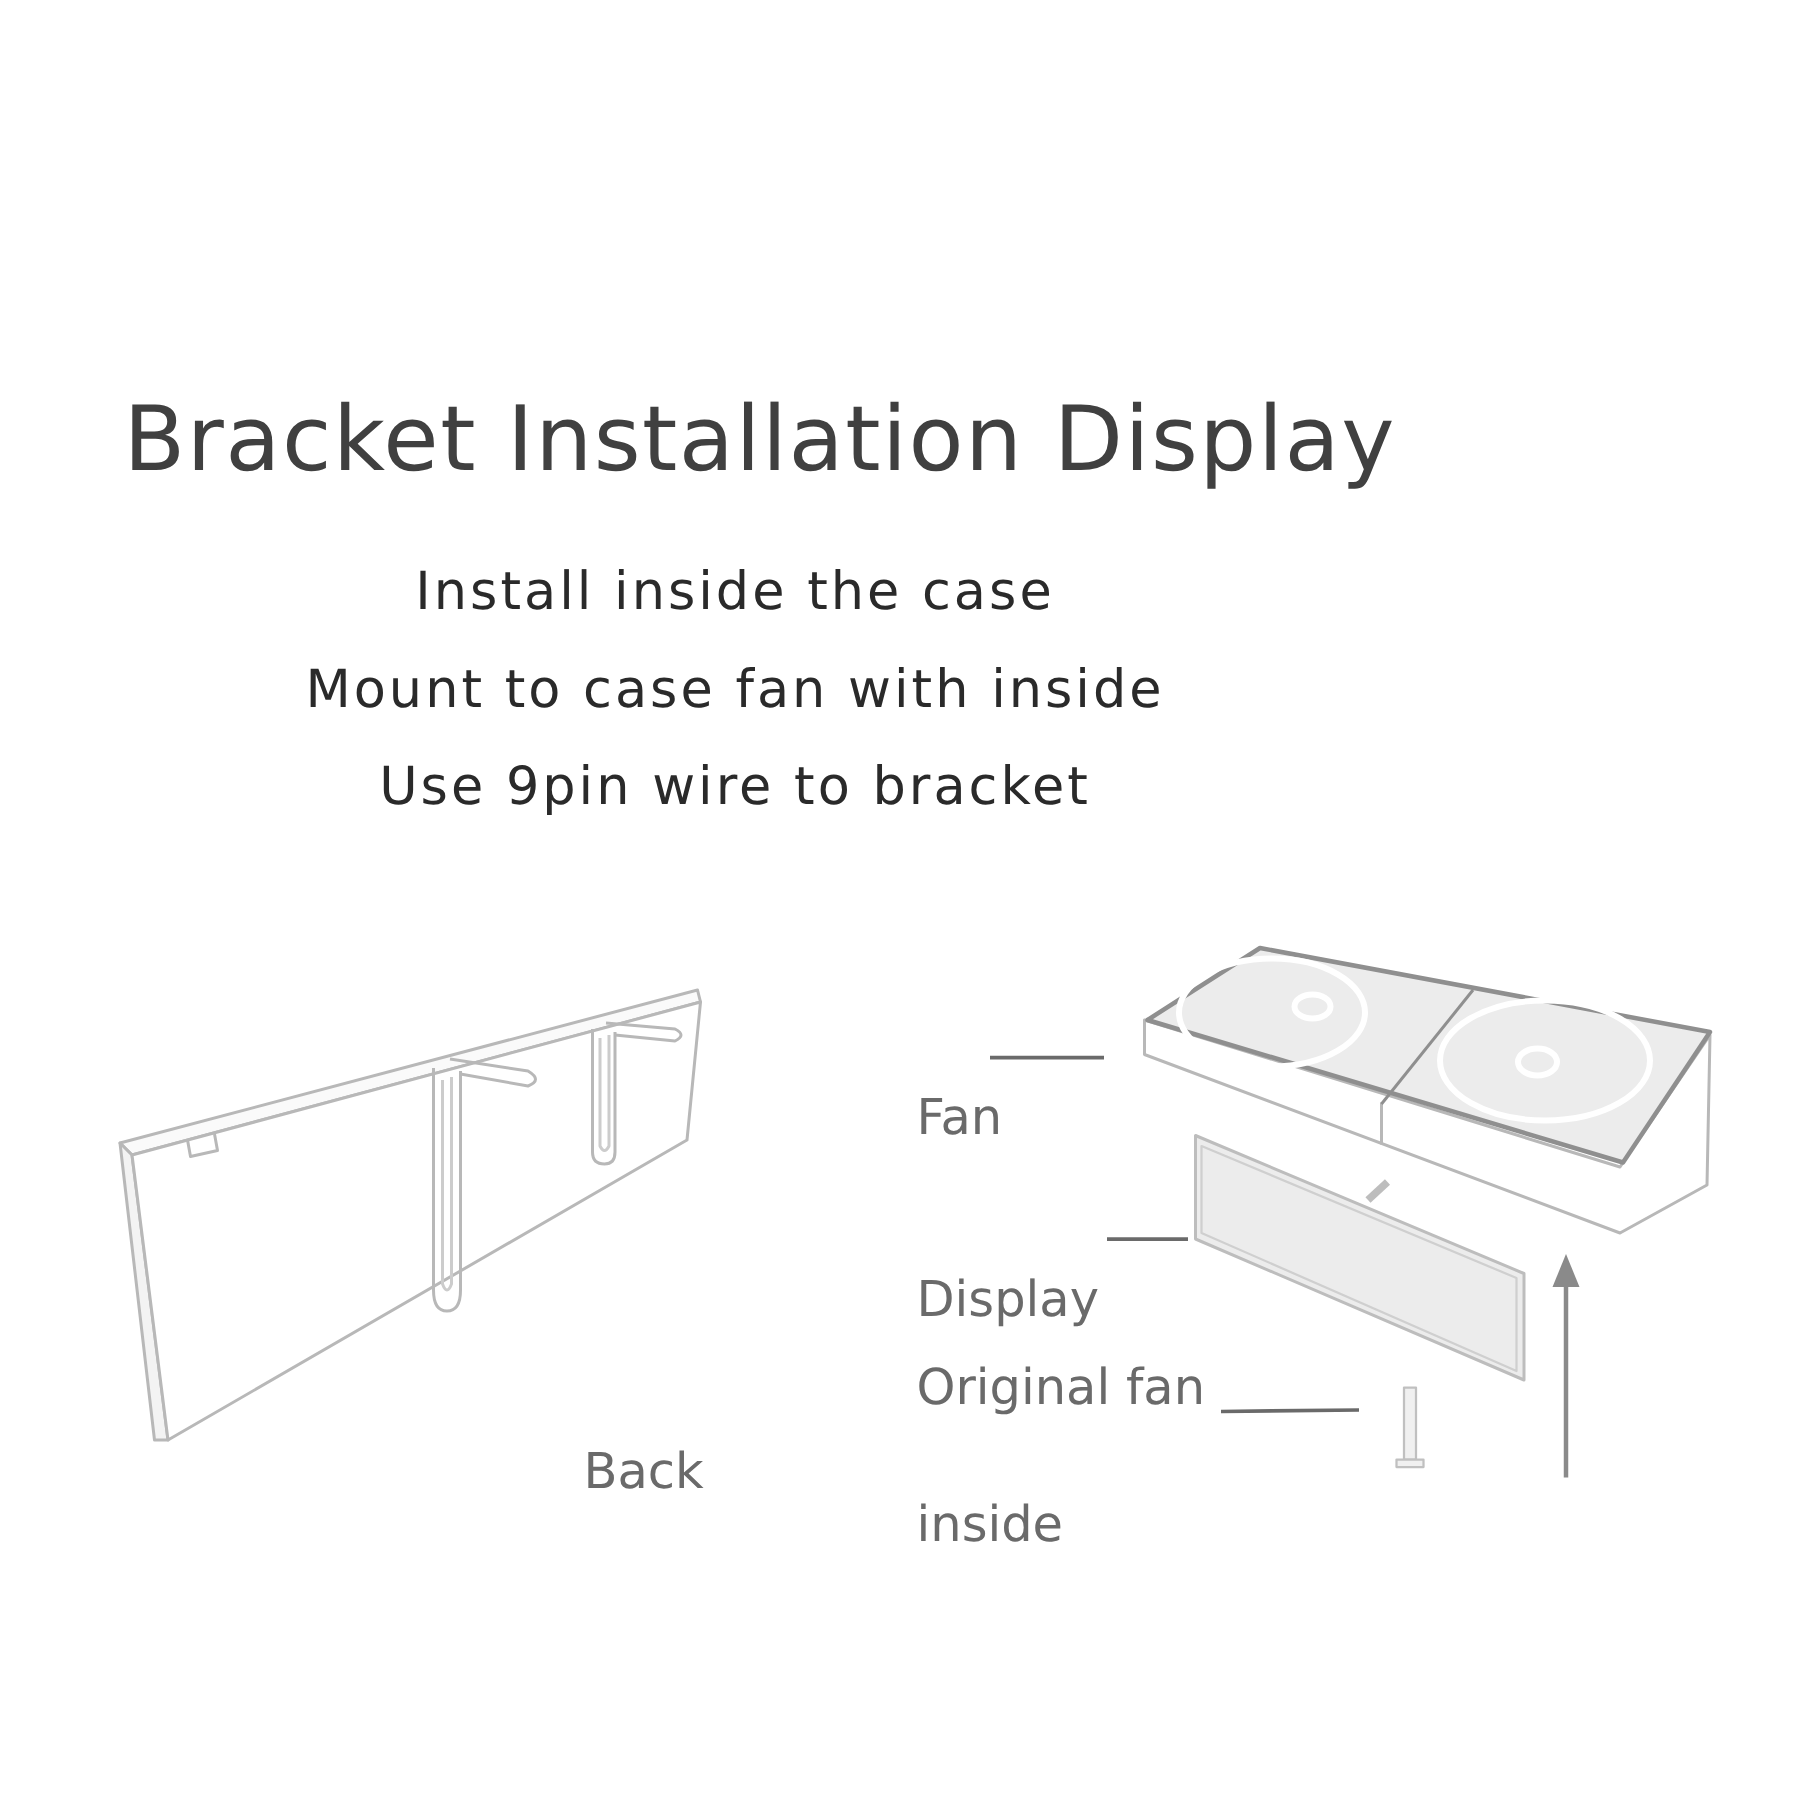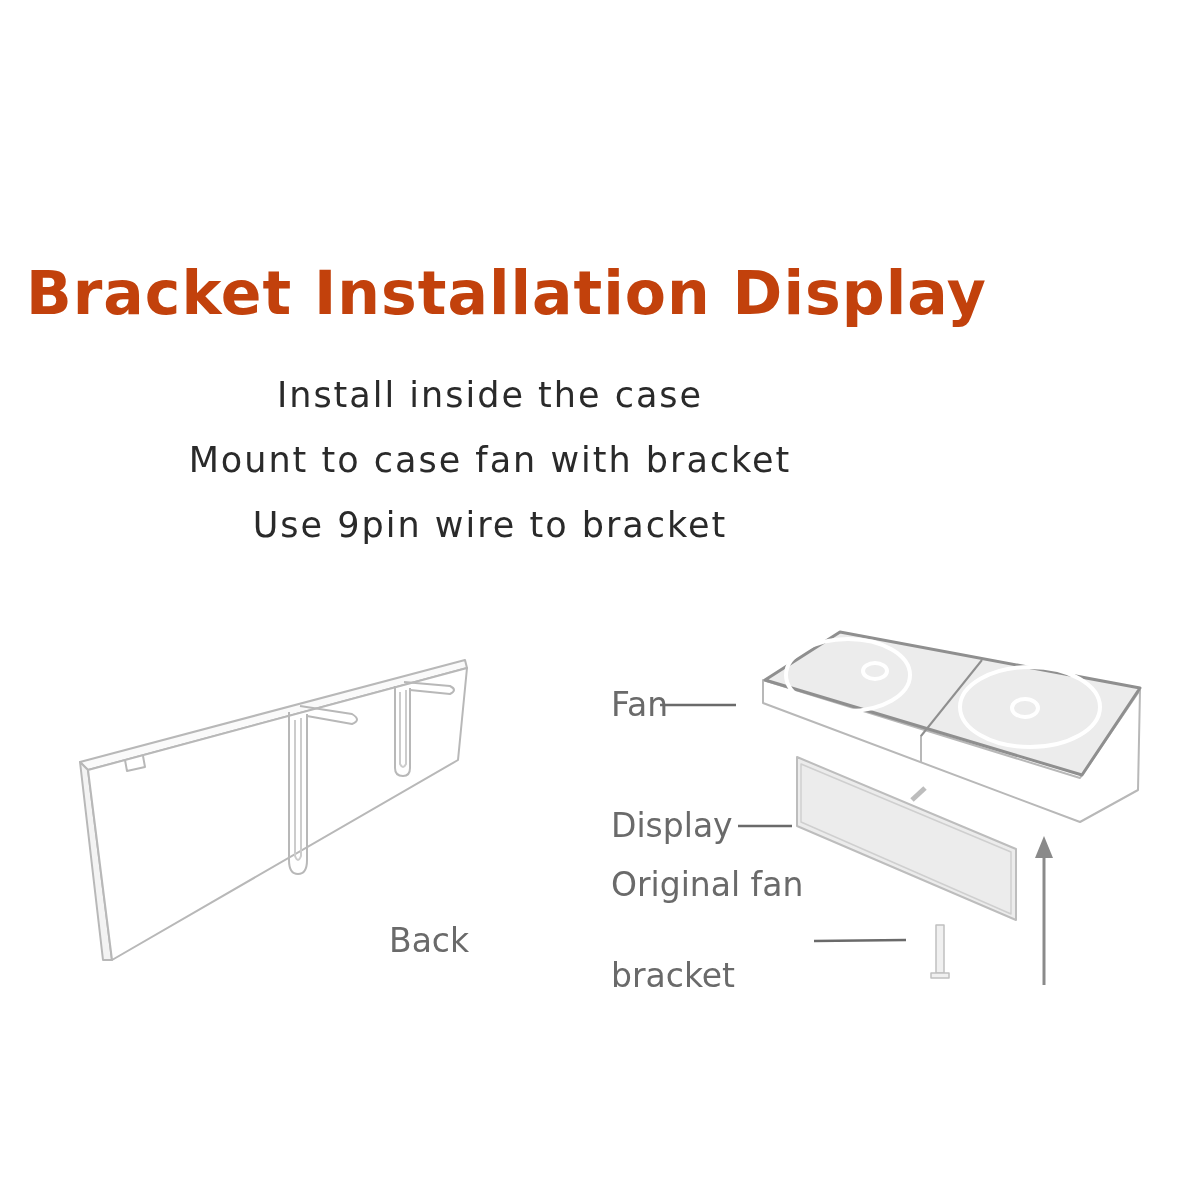--- a/index.html
+++ b/index.html
@@ -2,37 +2,37 @@
 <html><head>
   <meta charset="utf-8">
   <style>
     html, body { margin: 0; padding: 0; }
     body {
       width: 1200px; height: 1200px; background: #ffffff; position: relative; overflow: hidden;
       font-family: "DejaVu Sans", sans-serif;
     }
     .title {
       position: absolute; left: 0; width: 1013px; top: 258px; text-align: center;
-      font-size: 60px; color: #c2410c; letter-spacing: 1px; font-weight: bold;
+      font-size: 60px; color: #404040; letter-spacing: 1px; font-weight: normal;
     }
     .sub {
       position: absolute; left: 0; width: 980px; text-align: center;
       font-size: 35px; color: #2a2a2a; letter-spacing: 2px;
     }
     .label {
-      position: absolute; font-size: 33px; color: #6a6a6a; line-height: 42px;
+      position: absolute; font-size: 33px; color: #6a6a6a; line-height: 42px; margin-top: 40px;
     }
     svg.art { position: absolute; left: 0; top: 0; }
   </style>
 </head>
 <body>
 
 <div class="title">Bracket Installation Display</div>
 <div class="sub" style="top:375px">Install inside the case</div>
-<div class="sub" style="top:440px">Mount to case fan with bracket</div>
+<div class="sub" style="top:440px">Mount to case fan with inside</div>
 <div class="sub" style="top:505px">Use 9pin wire to bracket</div>
 
 <svg class="art" width="1200" height="1200">
   <g fill="none" stroke="#b8b8b8" stroke-width="2" stroke-linejoin="round">
 
     <polygon points="80,762 465,660 467,668 88,770" fill="#fafafa"></polygon>
     <polygon points="80,762 88,770 112,960 103,960" fill="#f3f3f3"></polygon>
     <polygon points="88,770 467,668 458,760 112,960" fill="#ffffff"></polygon>
 
     <polyline points="125,760 127,771 145,767 143,756"></polyline>
@@ -75,13 +75,13 @@
     <polygon points="1035,858 1044,836 1053,858" fill="#8a8a8a"></polygon>
 
     <line x1="660" y1="705" x2="736" y2="705" stroke="#6a6a6a" stroke-width="2.5"></line>
     <line x1="738" y1="826" x2="792" y2="826" stroke="#6a6a6a" stroke-width="2.5"></line>
     <line x1="814" y1="941" x2="906" y2="940" stroke="#6a6a6a" stroke-width="2.5"></line>
   </g>
 </svg>
 <div class="label" style="left:611px; top:684px">Fan</div>
 <div class="label" style="left:611px; top:805px">Display</div>
 <div class="label" style="left:611px; top:864px">Original fan</div>
-<div class="label" style="left:611px; top:955px">bracket</div>
+<div class="label" style="left:611px; top:955px">inside</div>
 
 </body></html>

